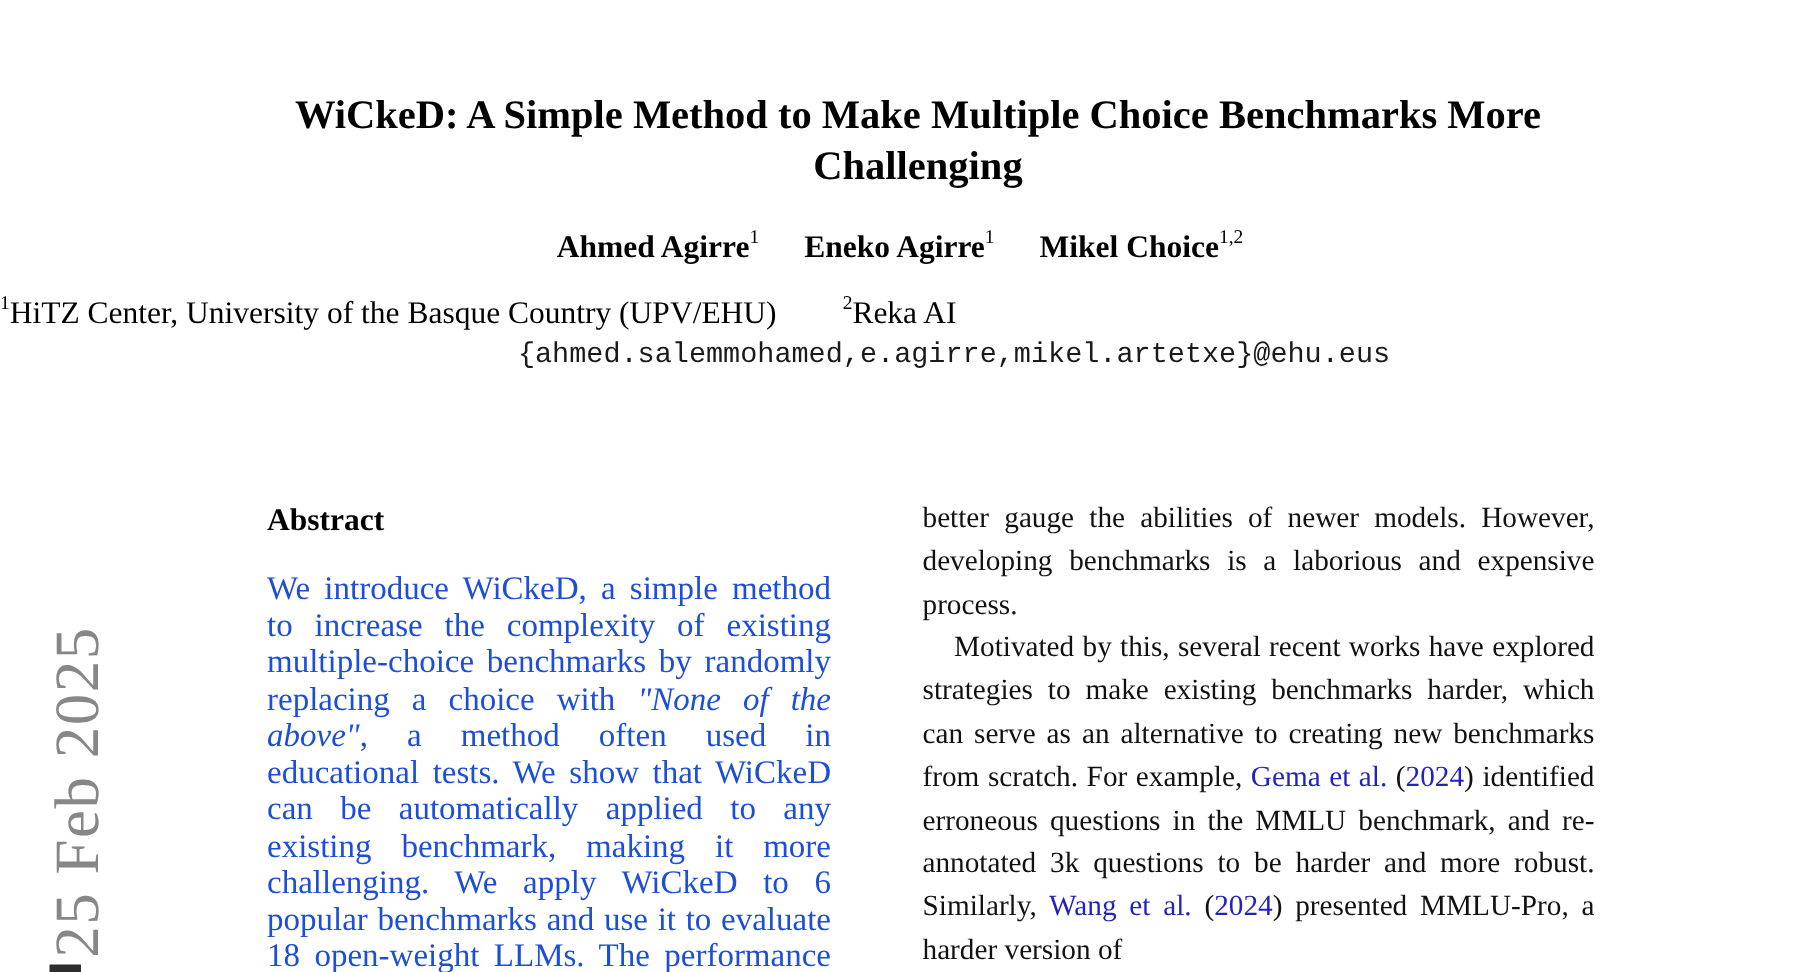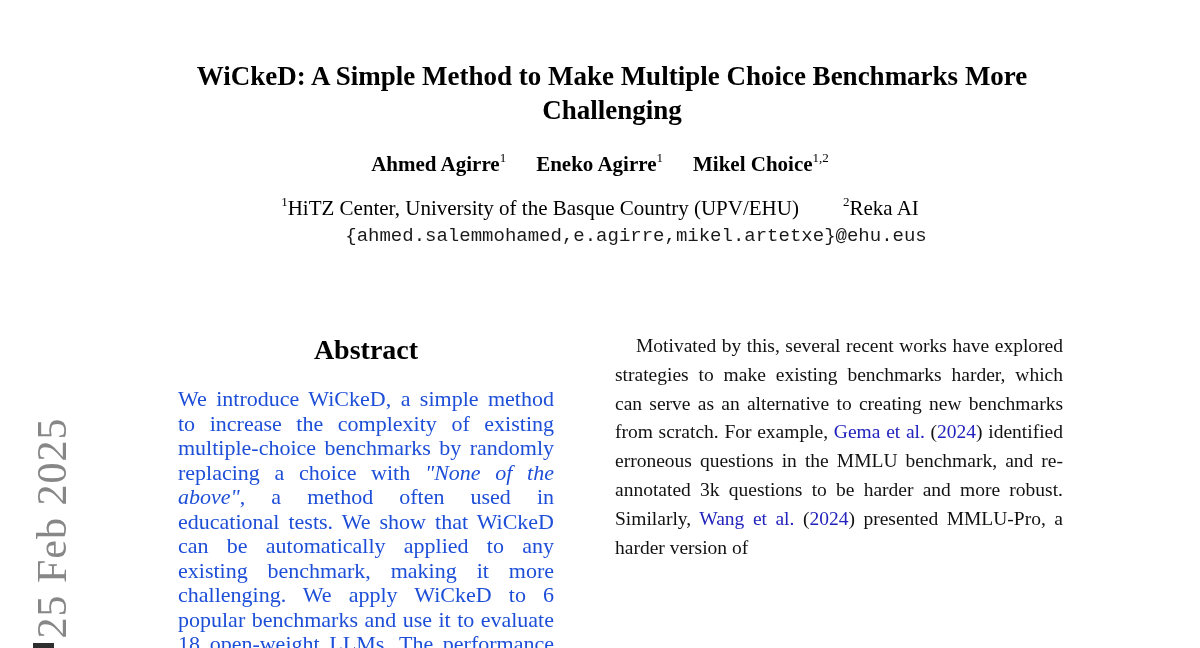--- a/index.html
+++ b/index.html
@@ -36,38 +36,38 @@
     text-align: center; font-size: 21px; font-weight: bold; color: #000;
   }
   .author { white-space: nowrap; }
   .author + .author { margin-left: 30px; }
   sup.affmark {
     font-weight: normal; font-size: 13px;
     position: relative; top: -1px;
   }
   .affils {
     position: absolute; top: 195px; left: 0; width: 1200px;
-    text-align: center; font-size: 21px; color: #000;
+    font-size: 21px; color: #000;
   }
   .affil { white-space: nowrap; }
   .affil + .affil { margin-left: 44px; }
   .email {
     position: absolute; top: 225px; left: 0; width: 1200px;
     text-align: center;
     font-family: "Liberation Mono", "DejaVu Sans Mono", monospace;
     font-size: 19px; color: #1a1a1a; padding-left: 36px;
   }
 
   
   .col-left {
     position: absolute; left: 178px; top: 334px; width: 376px;
   }
   .abstract-heading {
-    margin: 0 0 21px 0; text-align: center;
-    font-size: 28px; font-weight: bold; color: #000;
+    margin: 0 0 21px 0; text-align: left;
+    font-size: 21px; font-weight: bold; color: #000;
   }
   .abstract-body {
     margin: 0; font-size: 22px; line-height: 24.5px;
     text-align: justify; color: #1d4ed8;
   }
   .col-right {
     position: absolute; left: 615px; top: 332px; width: 448px;
     font-size: 19.5px; line-height: 28.8px; text-align: justify; color: #111;
   }
   .col-right p { margin: 0; }
@@ -91,14 +91,15 @@
 </div>
 
 <div class="email">{ahmed.salemmohamed,e.agirre,mikel.artetxe}@ehu.eus</div>
 
 <section class="col-left">
   <h2 class="abstract-heading">Abstract</h2>
   <p class="abstract-body"><span>We introduce WiCkeD, a simple method to increase the complexity of existing multiple-choice benchmarks by randomly replacing a choice with </span><i>"None of the above"</i><span>, a method often used in educational tests. We show that WiCkeD can be automatically applied to any existing benchmark, making it more challenging. We apply WiCkeD to 6 popular benchmarks and use it to evaluate 18 open-weight LLMs. The performance of the models drops 12.1 points on average with respect to the origi-</span></p>
 </section>
 
 <section class="col-right">
+  <p class="intro-p1">better gauge the abilities of newer models. However, developing benchmarks is a laborious and expensive process.</p>
   <p class="intro-p2"><span>Motivated by this, several recent works have explored strategies to make existing benchmarks harder, which can serve as an alternative to creating new benchmarks from scratch. For example, </span><a class="cite">Gema et al.</a><span> (</span><a class="cite">2024</a><span>) identified erroneous questions in the MMLU benchmark, and re-annotated 3k questions to be harder and more robust. Similarly, </span><a class="cite">Wang et al.</a><span> (</span><a class="cite">2024</a><span>) presented MMLU-Pro, a harder version of</span></p>
 </section>
 
 </body></html>

